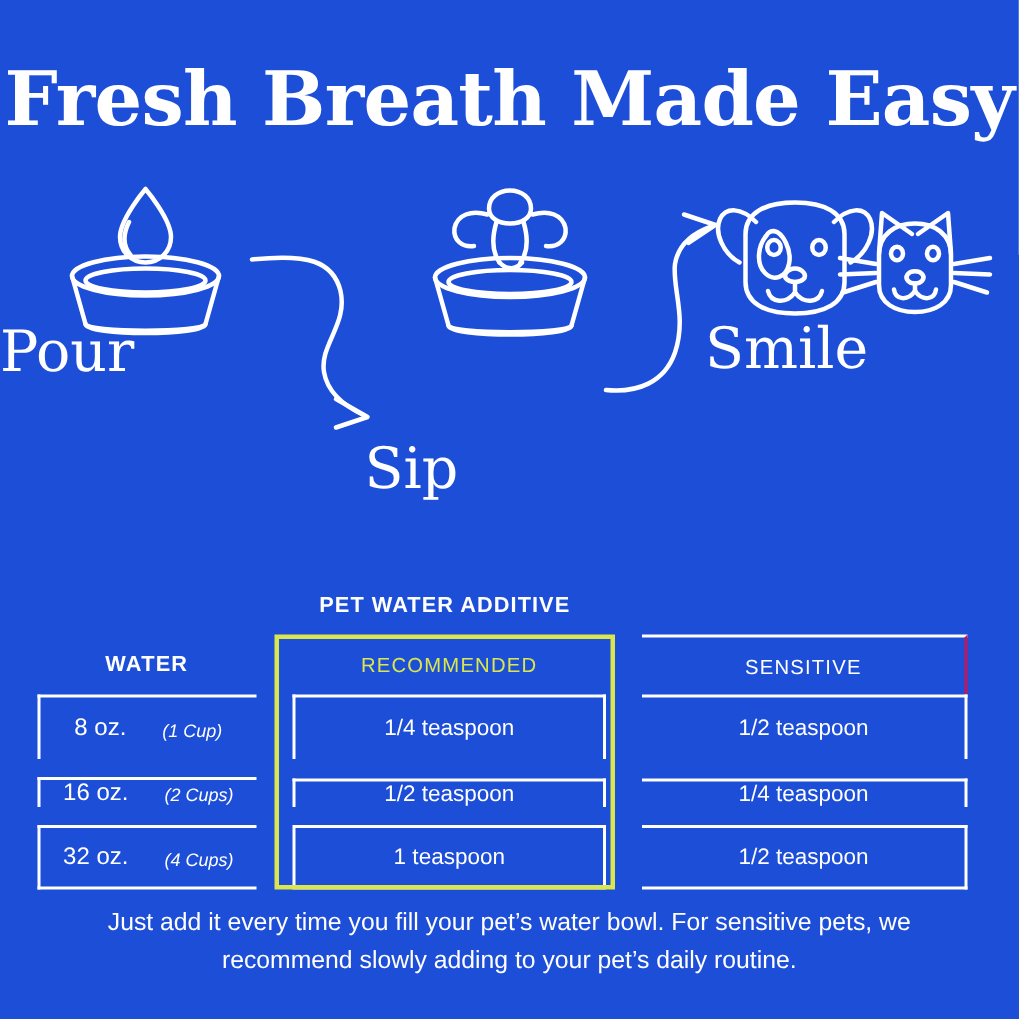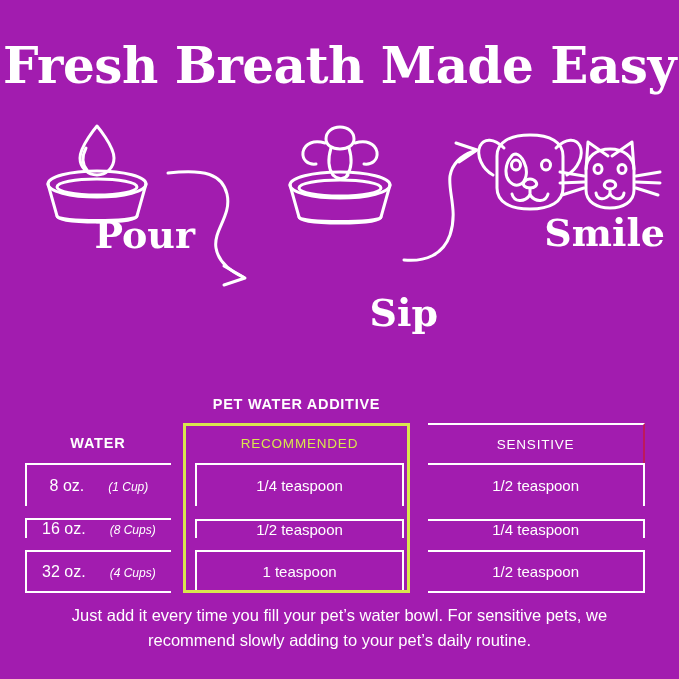--- a/index.html
+++ b/index.html
@@ -9,21 +9,21 @@
   body {
     width: 679px;
     height: 679px;
     overflow: hidden;
     font-family: "Liberation Sans", sans-serif;
   }
   #poster {
     position: relative;
     width: 679px;
     height: 679px;
-    background: #a21caf;
+    background: #1d4ed8;
     overflow: hidden;
   }
 
   
   .title {
     position: absolute;
     left: 0;
     top: 36px;
     width: 679px;
     text-align: center;
@@ -40,24 +40,24 @@
     position: absolute;
     left: 0;
     top: 112px;
     width: 679px;
     height: 240px;
   }
   .step-label {
     position: absolute;
     font-family: "DejaVu Serif", "Liberation Serif", serif;
     font-size: 38px;
-    font-weight: 700;
+    font-weight: 400;
     color: #ffffff;
     white-space: nowrap;
-    text-align: right;
+    text-align: left;
   }
   .svg-layer {
     position: absolute;
     left: 0;
     top: 0;
     width: 679px;
     height: 240px;
   }
 
   
@@ -244,21 +244,21 @@
         <span class="wcell-main">8 oz.</span>
         <span class="wcell-sub">(1 Cup)</span>
       </div>
       <div class="cell c-rec">1/4 teaspoon</div>
       <div class="cell c-sens">1/2 teaspoon</div>
     </div>
 
     <div class="trow r1 body">
       <div class="cell c-water">
         <span class="wcell-main">16 oz.</span>
-        <span class="wcell-sub">(8 Cups)</span>
+        <span class="wcell-sub">(2 Cups)</span>
       </div>
       <div class="cell c-rec">1/2 teaspoon</div>
       <div class="cell c-sens">1/4 teaspoon</div>
     </div>
 
     <div class="trow r2 body">
       <div class="cell c-water">
         <span class="wcell-main">32 oz.</span>
         <span class="wcell-sub">(4 Cups)</span>
       </div>

